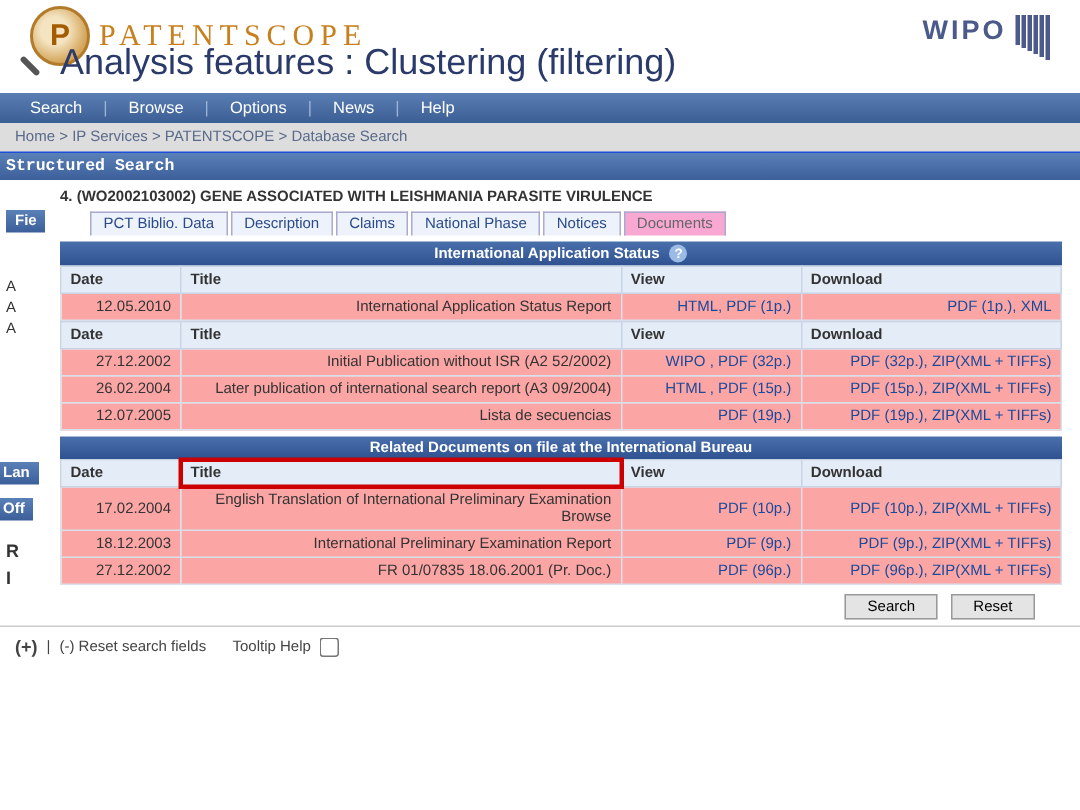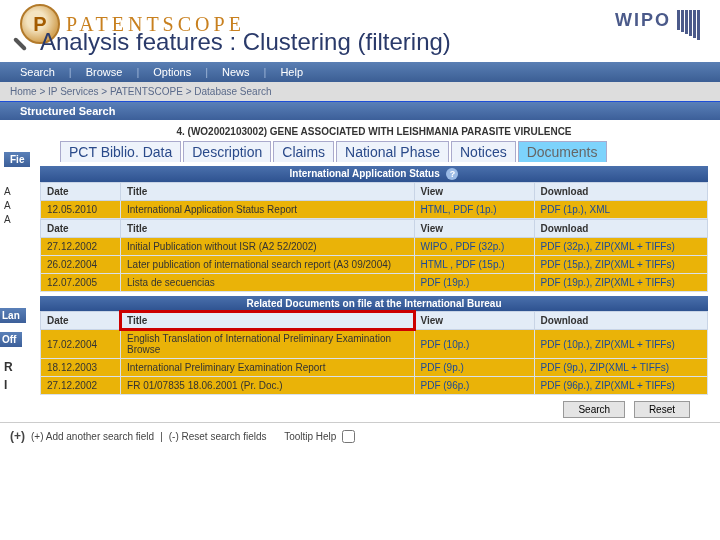--- a/index.html
+++ b/index.html
@@ -16,31 +16,31 @@
   .wipo span { color:#4b5a8a; font-size:18px; letter-spacing:2px; font-weight:bold;}
   .wipo-bars { display:flex; gap:1px;}
   .wipo-bars i { width:3px; background:#4b5a8a; display:block;}
   .wipo-bars i:nth-child(1){height:20px} .wipo-bars i:nth-child(2){height:22px} .wipo-bars i:nth-child(3){height:24px} .wipo-bars i:nth-child(4){height:26px} .wipo-bars i:nth-child(5){height:28px} .wipo-bars i:nth-child(6){height:30px}
   .title { font-family: Arial, sans-serif; font-size: 24px; color: #2a3a6a; padding: 0 30px 6px 40px; margin-top:-16px; position:relative; z-index:2;}
   .navbar { background: linear-gradient(#5a7fb4, #3b5e94); color:#fff; padding: 4px 12px; display:flex; gap:6px; font-size:11px;}
   .navbar span { padding: 0 8px; }
   .navbar .sep { color:#9db4d6; padding:0;}
   .breadcrumb { background:#eef1f5; padding:4px 10px; font-size:10px; color:#5a6a8a;}
   .breadcrumb a { color:#5a6a8a; text-decoration:none;}
-  .panel-head { background: linear-gradient(#5a80b8, #3c5f99); color:#fff; padding:3px 20px; font-size:11px; font-weight:bold;}
+  .panel-head { background: linear-gradient(#5a80b8, #3c5f99); color:#fff; padding:3px 4px; font-size:11px; font-weight:bold;font-family:Liberation Mono, monospace;}
   .content { padding: 4px 12px 0 40px; position:relative;}
-  .result-title { text-align:center; font-size:10px; font-weight:bold; color:#333; padding:2px 0;}
+  .result-title { text-align:left; font-size:10px; font-weight:bold; color:#333; padding:2px 0;}
   .tabs { display:flex; gap:2px; margin-top:2px; margin-left:20px;}
-  .tab { border:1px solid #aac; background:#eef3fb; padding:2px 8px; font-size:14px; color:#2a4a8a; border-bottom:none;}
-  .tab.active { background:#7dd3fc; color:#666;}
+  .tab { border:1px solid #aac; background:#eef3fb; padding:2px 8px; font-size:10px; color:#2a4a8a; border-bottom:none;}
+  .tab.active { background:#f9a8d4; color:#666;}
   .section-title { background: linear-gradient(#4a70ac, #2e5290); color:#fff; text-align:center; font-size:10px; font-weight:bold; padding:2px 0; margin-top:4px;}
   .section-title .q { display:inline-block; width:12px; height:12px; border-radius:50%; background:#9bbbe6; color:#fff; font-size:9px; line-height:12px; margin-left:4px; text-align:center;}
   table.doc { width:100%; border-collapse: collapse; font-size:10px; margin-top:0;}
   table.doc th { background:#e3ecf7; color:#333; font-weight:bold; text-align:left; padding:3px 6px; border:1px solid #c8d4e6;}
-  table.doc td { background:#eab308; padding:3px 6px; border:1px solid #d8e0ec; color:#333;}
+  table.doc td { background:#fca5a5; padding:3px 6px; border:1px solid #d8e0ec; color:#333;text-align:right;}
   table.doc td a { color:#1a4a9a; text-decoration:none;}
   .highlight-box { border:3px solid #c00; padding:0; margin:0;}
   .side-label { position:absolute; left:4px; background: linear-gradient(#5a80b8,#3c5f99); color:#fff; font-size:10px; font-weight:bold; padding:2px 6px;}
   .side-field { position:absolute; left:4px; font-size:10px; color:#333;}
   .btnrow { text-align:right; padding:6px 30px 4px 0;}
   .btn { display:inline-block; background:#e4e4e4; border:1px solid #999; padding:2px 14px; font-size:10px; margin-left:6px; cursor:pointer;}
   .footer { border-top:1px solid #ccc; padding:6px 10px; font-size:10px; color:#444; display:flex; align-items:center; gap:6px;}
   .footer b { font-size:12px;}
   .gray-out { background:#ddd; border-bottom:1px solid #1d4ed8;}
   .th-col1{width:12%} .th-col2{width:44%} .th-col3{width:18%} .th-col4{width:26%}
@@ -87,21 +87,21 @@
 <div class="breadcrumb gray-out">
   <a>Home</a> &gt;
   <a>IP Services</a> &gt;
   <a>PATENTSCOPE</a> &gt;
   <a>Database Search</a>
 </div>
 
 <div class="panel-head">Structured Search</div>
 
 <div class="content">
-  <div class="side-label" style="top:32px">Fie</div>
+  <div class="side-label" style="top:20px">Fie</div>
   <div class="side-field" style="top:66px">A</div>
   <div class="side-field" style="top:80px">A</div>
   <div class="side-field" style="top:94px">A</div>
   <div class="side-label" style="top:188px;left:-4px">Lan</div>
   <div class="side-label" style="top:212px;left:-4px">Off</div>
   <div class="side-field" style="top:240px; font-weight:bold; font-size:12px">R</div>
   <div class="side-field" style="top:258px; font-weight:bold; font-size:12px">I</div>
 
   <div class="result-title">4. (WO2002103002) GENE ASSOCIATED WITH LEISHMANIA PARASITE VIRULENCE</div>
   <div class="tabs">
@@ -194,18 +194,17 @@
     </table>
 </div>
 
 <div class="btnrow">
   <span class="btn">Search</span>
   <span class="btn">Reset</span>
 </div>
 
 <div class="footer">
   <span><b>(+)</b></span>
-  <span><b></b><span>(+) Add another search field</span></span>
   <span> | </span>
   <span><span>(-) Reset search fields</span></span>
   &nbsp;&nbsp;<span>Tooltip Help</span>
   <input type="checkbox" style="vertical-align: middle;">
 </div>
 
 </body></html>

